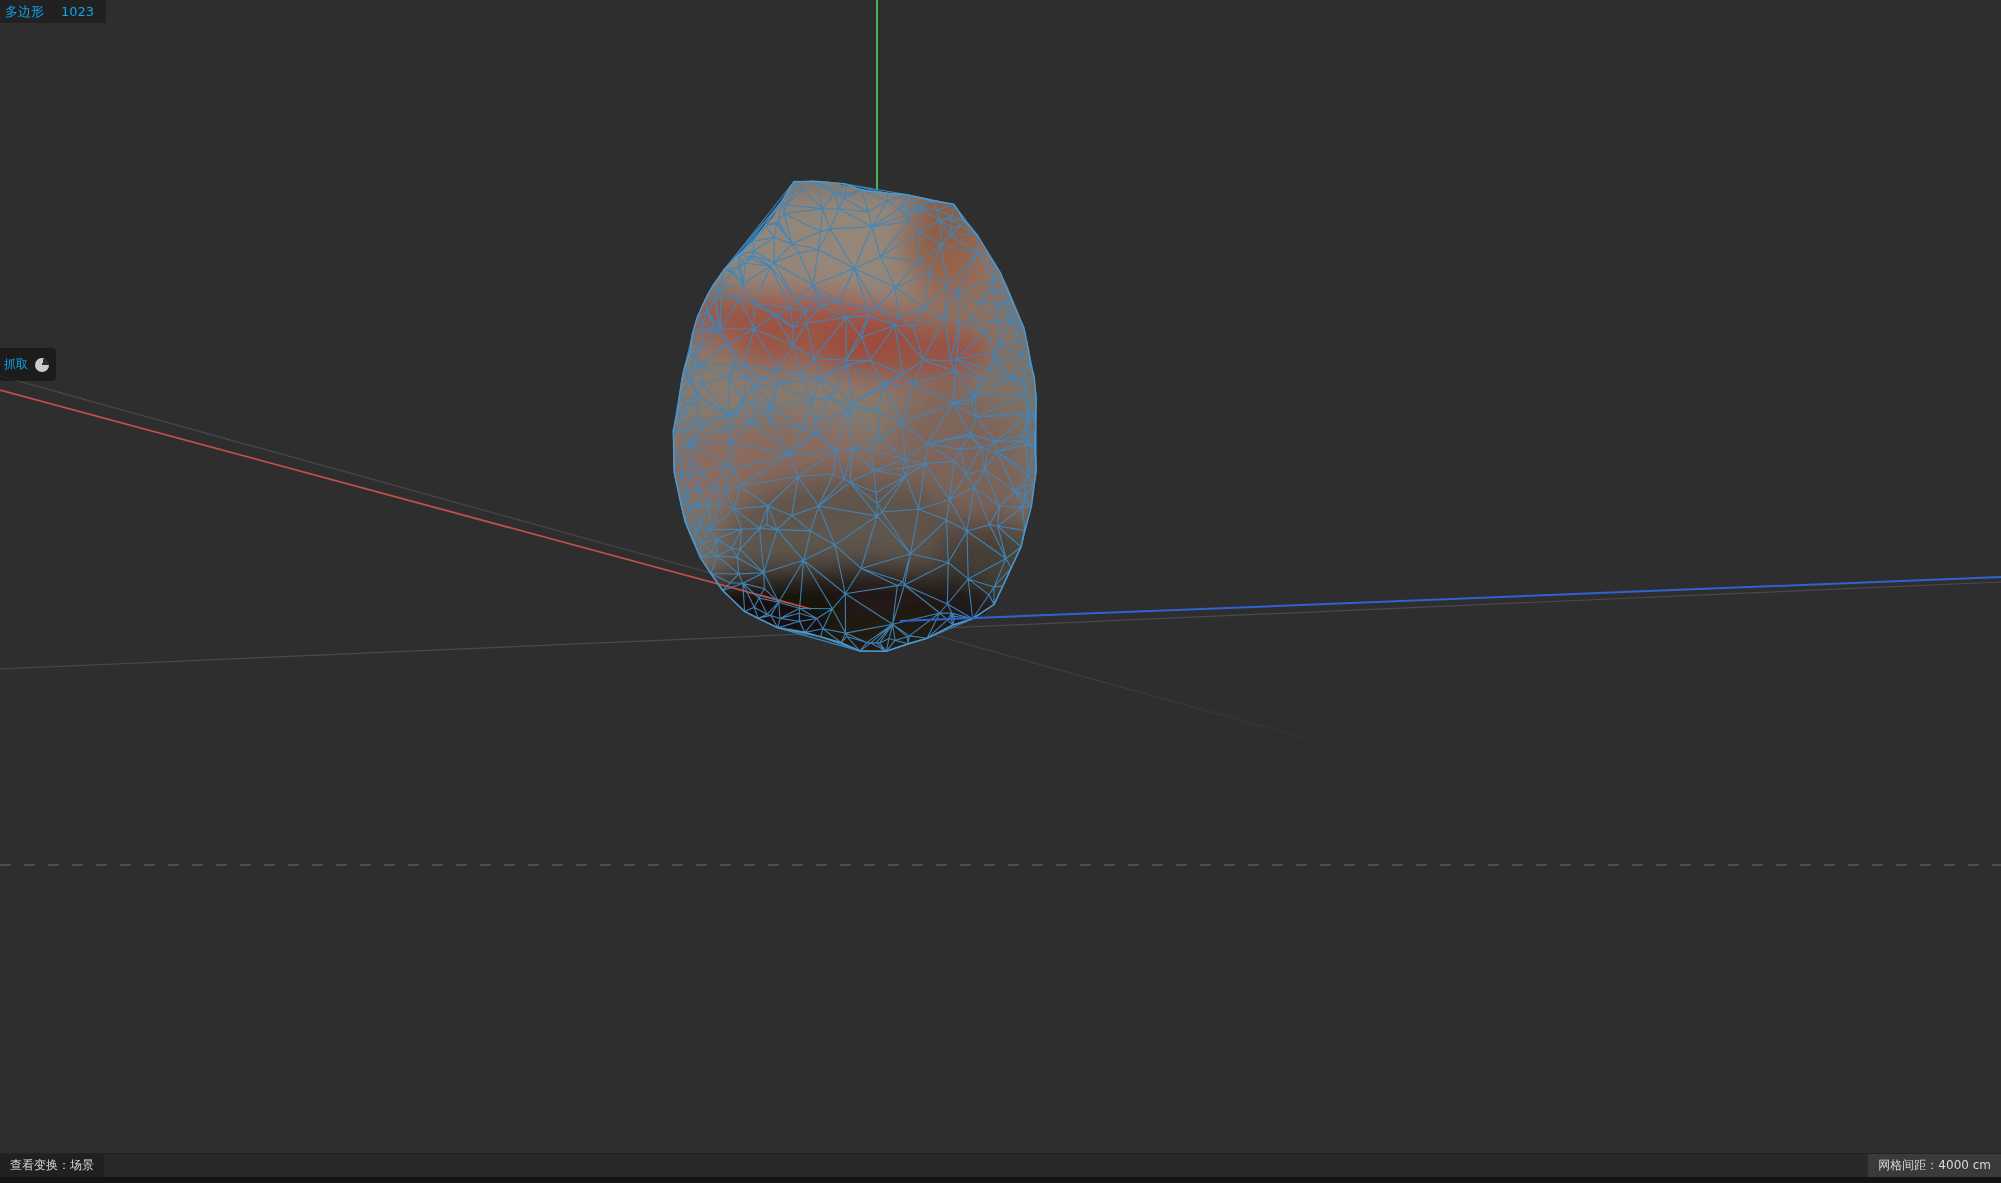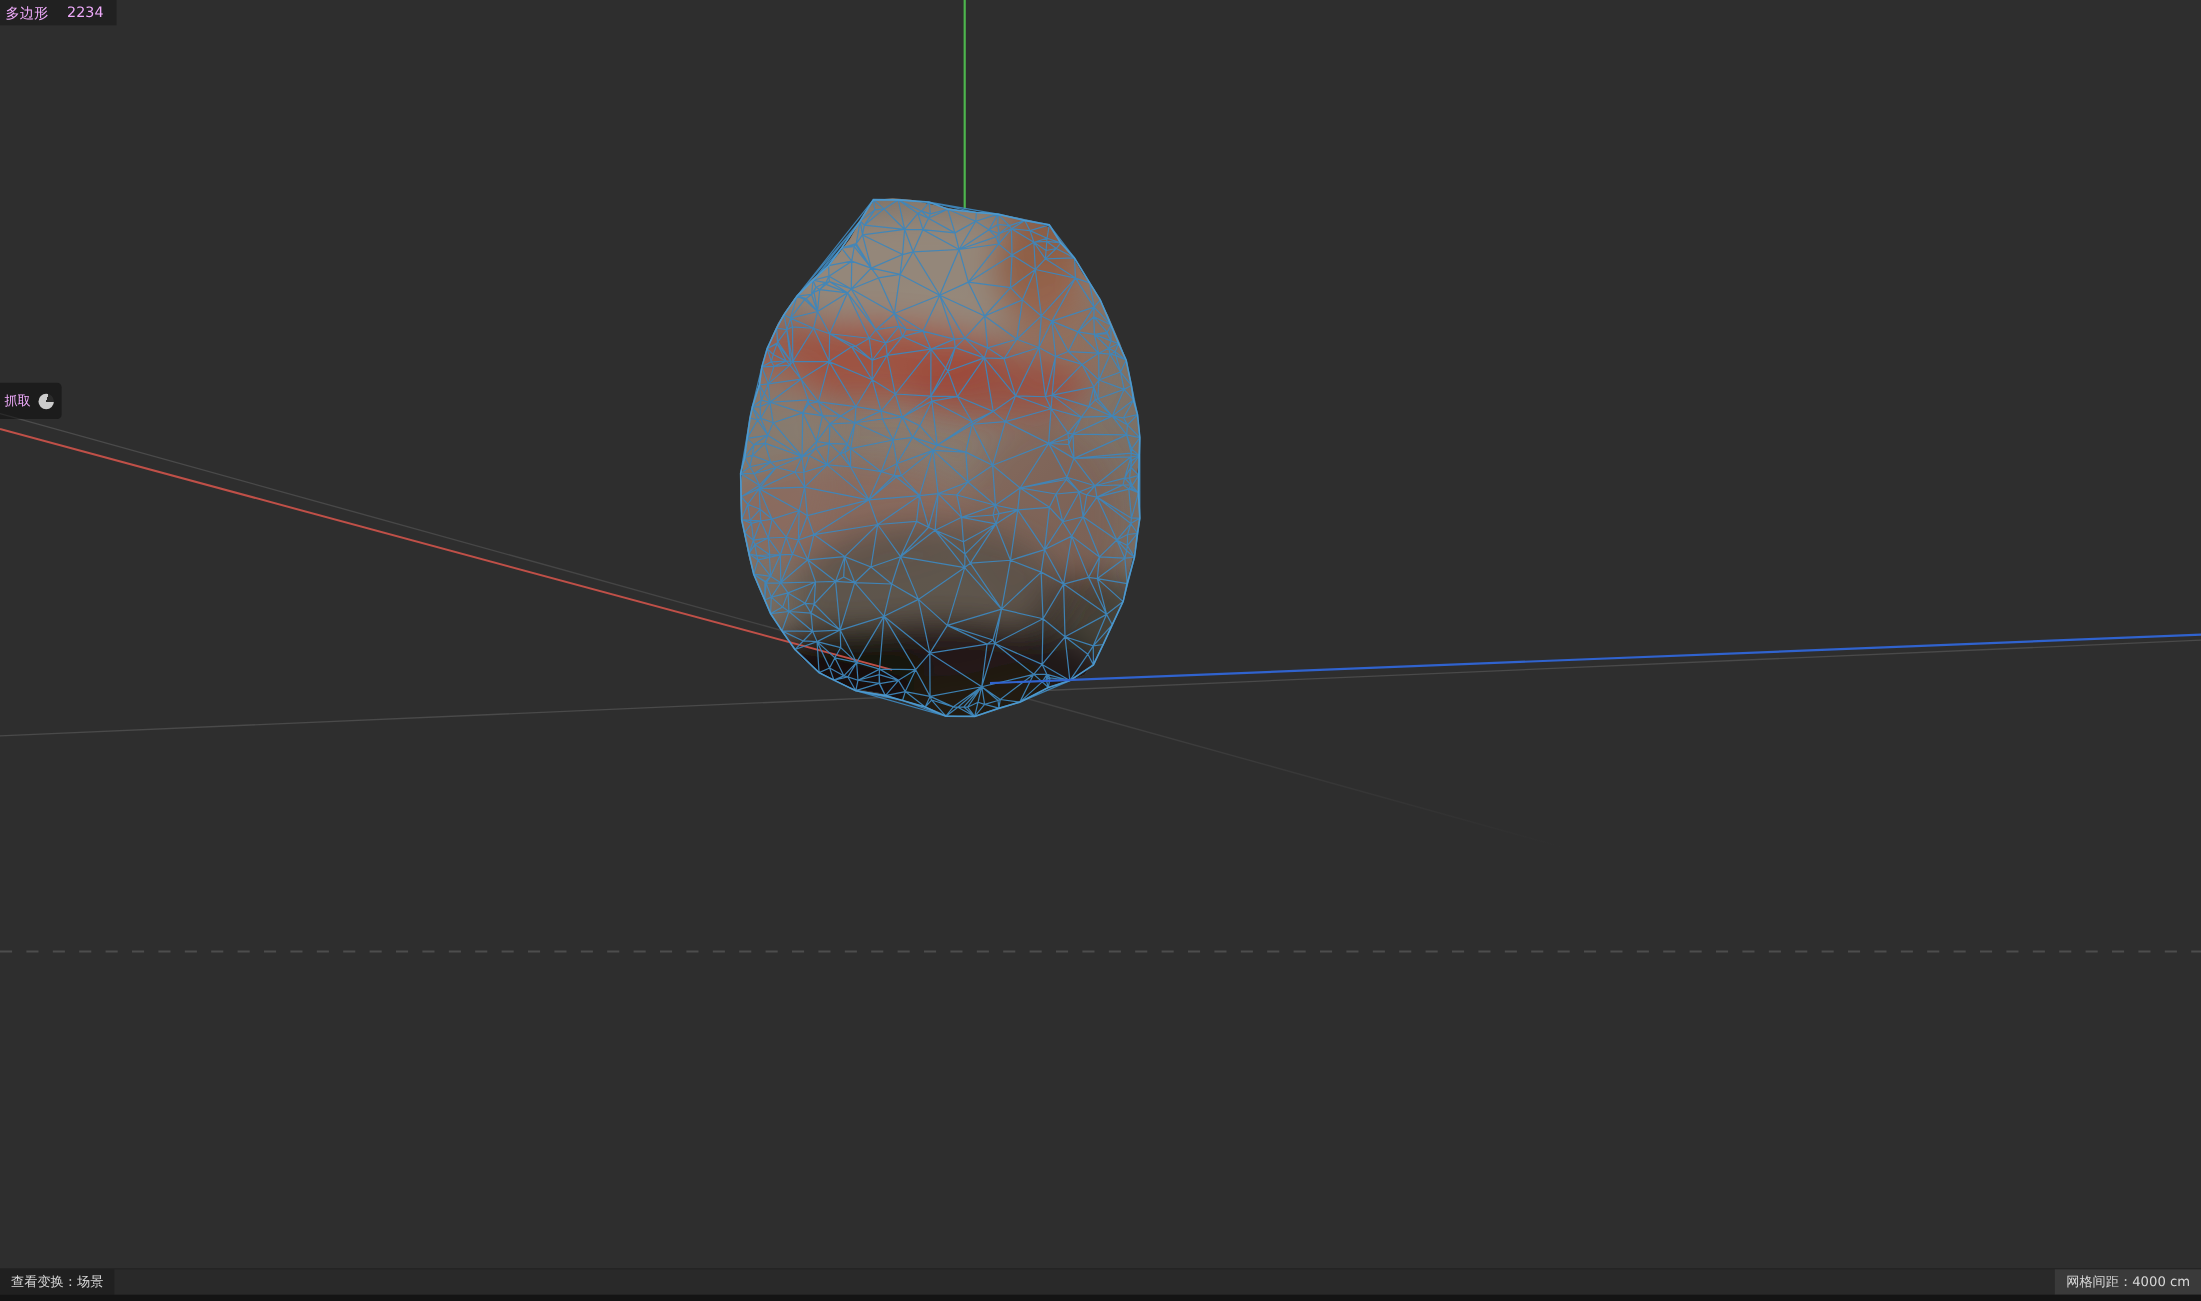--- a/index.html
+++ b/index.html
@@ -1,19 +1,19 @@
 <!DOCTYPE html>
 <html><head>
 <meta charset="utf-8">
 <style>
   html,body{margin:0;padding:0;background:#1a1a1a}
   .stage{position:relative;width:2001px;height:1183px;background:#2e2e2e;overflow:hidden;
          font-family:"DejaVu Sans","Liberation Sans",sans-serif}
   #scene{position:absolute;left:0;top:0}
-  .hud-badge{position:absolute;display:flex;align-items:center;color:#f0abfc;white-space:nowrap}
+  .hud-badge{position:absolute;display:flex;align-items:center;color:#0ea5e9;white-space:nowrap}
   #polyBadge{left:0;top:0;height:23px;background:rgba(14,14,14,.4);padding:0 12px 0 5px;font-size:13px;gap:17px}
   #snapBadge{left:0;top:348px;height:33px;background:rgba(10,10,10,.5);border-radius:0 4px 4px 0;
              padding:0 7px 0 4px;font-size:12px;gap:7px}
   .pie-icon{width:14px;height:14px;border-radius:50%;
             background:conic-gradient(from 15deg,#2b2b2b 0 75deg,#cdcdcd 75deg 360deg)}
   .status-bar{position:absolute;left:0;right:0;bottom:6px;height:23px;background:#292929;
               border-top:1px solid #232323;display:flex;justify-content:space-between;align-items:stretch;
               font-size:12px;color:#d8d8d8}
   .status-left{display:flex;align-items:center;padding:10px 10px;background:rgba(0,0,0,.22)}
   .status-right{display:flex;align-items:center;padding:0 10px;background:#3a3a3a}
@@ -61,21 +61,21 @@
         <ellipse cx="760" cy="610" rx="80" ry="40" fill="#15100c" fill-opacity="0.8"></ellipse>
       </g>
       <line x1="0" y1="390" x2="811" y2="609" stroke="#c05048" stroke-width="1.8"></line>
       <path d="M690.4 349.9L683.9 370.0M683.9 370.0L692.6 333.5M692.6 333.5L690.4 349.9M753.3 241.4L739.1 254.8M739.1 254.8L765.1 225.5M765.1 225.5L753.3 241.4M739.1 254.8L724.5 269.2M724.5 269.2L782.0 200.8M782.0 200.8L739.1 254.8M782.0 200.8L765.1 225.5M724.5 269.2L794.0 181.5M794.0 181.5L782.0 200.8M861.6 190.2L844.6 183.7M844.6 183.7L887.7 193.2M887.7 193.2L861.6 190.2M844.6 183.7L907.3 194.7M907.3 194.7L887.7 193.2M931.6 200.5L907.3 194.7M907.3 194.7L953.9 204.4M953.9 204.4L931.6 200.5M964.3 220.8L953.9 204.4M953.9 204.4L976.8 234.5M976.8 234.5L964.3 220.8M990.6 257.2L976.8 234.5M976.8 234.5L1000.2 272.6M1000.2 272.6L990.6 257.2M1009.9 295.4L1000.2 272.6M1000.2 272.6L1023.8 327.4M1023.8 327.4L1009.9 295.4M1016.9 312.3L1009.9 295.4M1023.8 327.4L1016.9 312.3M1028.5 350.4L1023.8 327.4M1023.8 327.4L1034.1 377.0M1034.1 377.0L1028.5 350.4M1030.5 363.6L1028.5 350.4M1034.1 377.0L1030.5 363.6M1035.6 414.3L1036.2 397.8M1036.2 397.8L1036.2 471.0M1036.2 471.0L1035.6 414.3M1035.2 432.1L1035.6 414.3M1036.2 471.0L1035.2 432.1M1034.9 448.0L1035.2 432.1M1036.2 471.0L1034.9 448.0M1034.1 484.8L1036.2 471.0M1036.2 471.0L1031.3 506.6M1031.3 506.6L1034.1 484.8M1024.7 530.5L1031.3 506.6M1031.3 506.6L1021.0 546.9M1021.0 546.9L1024.7 530.5M1011.1 568.0L1021.0 546.9M1021.0 546.9L1002.9 585.9M1002.9 585.9L1011.1 568.0M953.0 625.0L972.6 618.7M972.6 618.7L927.1 638.3M927.1 638.3L953.0 625.0M908.1 643.8L927.1 638.3M927.1 638.3L886.1 651.3M886.1 651.3L908.1 643.8M841.1 642.7L859.9 651.1M859.9 651.1L820.5 636.8M820.5 636.8L841.1 642.7M859.9 651.1L778.0 627.9M778.0 627.9L820.5 636.8M804.9 632.4L820.5 636.8M778.0 627.9L804.9 632.4M695.2 545.4L700.5 557.8M700.5 557.8L685.2 522.0M685.2 522.0L695.2 545.4M676.8 484.4L680.9 503.4M680.9 503.4L674.2 472.3M674.2 472.3L676.8 484.4M679.2 398.5L677.0 415.9M677.0 415.9L673.3 430.4M673.3 430.4L679.2 398.5M681.8 380.0L679.2 398.5M673.3 430.4L681.8 380.0M673.8 451.6L674.2 472.3M674.2 472.3L673.3 430.4M673.3 430.4L673.8 451.6M673.3 430.4L690.3 441.2M690.3 441.2L673.8 451.6M886.1 651.3L895.1 640.4M895.1 640.4L908.1 643.8M731.4 272.3L724.5 269.2M724.5 269.2L732.9 271.4M732.9 271.4L731.4 272.3M1024.7 530.5L1022.6 507.4M1022.6 507.4L1031.3 506.6M1031.3 506.6L1024.9 495.9M1024.9 495.9L1034.1 484.8M895.1 640.4L907.3 636.8M907.3 636.8L908.1 643.8M998.1 362.5L994.4 351.7M994.4 351.7L999.0 345.5M999.0 345.5L998.1 362.5M1036.2 471.0L1028.6 471.1M1028.6 471.1L1034.9 448.0M697.4 316.9L706.0 298.3M706.0 298.3L706.8 311.5M706.8 311.5L697.4 316.9M706.0 298.3L707.2 310.7M707.2 310.7L706.8 311.5M764.2 378.3L778.1 369.6M778.1 369.6L777.2 384.3M777.2 384.3L764.2 378.3M1000.2 272.6L994.6 279.2M994.6 279.2L990.6 257.2M1009.9 295.4L994.6 279.2M820.5 636.8L823.0 628.7M823.0 628.7L841.1 642.7M804.9 632.4L823.0 628.7M953.9 204.4L936.4 209.7M936.4 209.7L931.6 200.5M692.6 333.5L698.4 349.0M698.4 349.0L690.4 349.9M694.8 357.5L690.4 349.9M698.4 349.0L694.8 357.5M673.8 451.6L679.8 458.4M679.8 458.4L674.2 472.3M931.6 200.5L917.5 205.1M917.5 205.1L907.3 194.7M782.0 200.8L778.4 221.4M778.4 221.4L765.1 225.5M964.3 220.8L951.9 216.6M951.9 216.6L953.9 204.4M951.9 216.6L936.4 209.7M895.1 640.4L892.5 624.3M892.5 624.3L907.3 636.8M955.5 371.6L950.4 360.7M950.4 360.7L956.5 359.2M956.5 359.2L955.5 371.6M764.2 378.3L744.1 365.3M744.1 365.3L778.1 369.6M735.7 414.3L730.7 429.3M730.7 429.3L729.2 415.0M729.2 415.0L735.7 414.3M741.7 407.3L735.7 414.3M729.2 415.0L741.7 407.3M955.5 371.6L923.2 359.9M923.2 359.9L950.4 360.7M955.5 371.6L913.9 383.3M913.9 383.3L923.2 359.9M816.5 181.7L844.6 183.7M844.6 183.7L838.0 192.0M838.0 192.0L816.5 181.7M1006.5 303.4L994.9 304.0M994.9 304.0L1006.5 302.2M1006.5 302.2L1006.5 303.4M679.2 398.5L685.4 404.4M685.4 404.4L677.0 415.9M994.0 604.5L972.6 618.7M972.6 618.7L989.0 594.7M989.0 594.7L994.0 604.5M690.4 349.9L692.1 363.8M692.1 363.8L683.9 370.0M694.8 357.5L692.1 363.8M1009.2 322.0L999.0 345.5M999.0 345.5L998.8 321.1M998.8 321.1L1009.2 322.0M980.0 301.7L994.9 304.0M994.9 304.0L998.8 321.1M998.8 321.1L980.0 301.7M1020.9 440.8L995.4 441.6M995.4 441.6L1022.4 434.7M1022.4 434.7L1020.9 440.8M1028.2 440.9L1020.9 440.8M1022.4 434.7L1028.2 440.9M939.7 613.0L892.5 624.3M892.5 624.3L904.4 585.0M904.4 585.0L939.7 613.0M947.4 604.0L939.7 613.0M904.4 585.0L947.4 604.0M998.1 362.5L995.7 363.5M995.7 363.5L994.4 351.7M998.1 362.5L1011.1 378.3M1011.1 378.3L995.7 363.5M941.2 245.0L918.6 261.5M918.6 261.5L920.0 231.9M920.0 231.9L941.2 245.0M923.2 359.9L944.5 315.9M944.5 315.9L950.4 360.7M867.6 308.3L839.1 301.0M839.1 301.0L854.3 268.4M854.3 268.4L867.6 308.3M782.0 200.8L784.1 213.6M784.1 213.6L778.4 221.4M918.6 261.5L895.2 287.3M895.2 287.3L880.3 256.5M880.3 256.5L918.6 261.5M895.2 287.3L854.3 268.4M854.3 268.4L880.3 256.5M880.3 256.5L920.0 231.9M732.9 271.4L743.2 283.2M743.2 283.2L731.4 272.3M754.2 303.4L739.6 298.4M739.6 298.4L743.2 283.2M743.2 283.2L754.2 303.4M1021.0 546.9L997.6 526.0M997.6 526.0L1024.7 530.5M997.6 526.0L1022.6 507.4M980.0 301.7L994.6 279.2M994.6 279.2L994.4 288.0M994.4 288.0L980.0 301.7M994.4 288.0L994.9 304.0M1009.9 295.4L994.4 288.0M1009.9 295.4L1006.5 302.2M1006.5 302.2L994.4 288.0M1034.1 484.8L1028.0 476.0M1028.0 476.0L1036.2 471.0M1028.0 476.0L1028.6 471.1M839.1 301.0L823.7 299.4M823.7 299.4L813.1 285.0M813.1 285.0L839.1 301.0M813.1 285.0L854.3 268.4M823.7 299.4L817.2 296.6M817.2 296.6L813.1 285.0M818.3 249.5L854.3 268.4M813.1 285.0L818.3 249.5M904.4 585.0L948.2 562.5M948.2 562.5L947.4 604.0M681.8 380.0L683.9 370.0M683.9 370.0L688.7 381.8M688.7 381.8L681.8 380.0M688.7 381.8L679.2 398.5M765.1 225.5L774.3 237.4M774.3 237.4L753.3 241.4M955.5 371.6L953.3 403.1M953.3 403.1L913.9 383.3M718.1 331.9L698.4 349.0M698.4 349.0L703.7 333.0M703.7 333.0L718.1 331.9M692.6 333.5L703.7 333.0M944.5 315.9L924.4 308.4M924.4 308.4L946.7 287.2M946.7 287.2L944.5 315.9M818.3 249.5L820.5 231.4M820.5 231.4L830.1 228.9M830.1 228.9L818.3 249.5M830.1 228.9L854.3 268.4M836.0 450.6L852.8 448.7M852.8 448.7L844.2 479.3M844.2 479.3L836.0 450.6M879.6 642.9L886.1 651.3M886.1 651.3L876.2 642.7M876.2 642.7L879.6 642.9M892.5 624.3L879.6 642.9M876.2 642.7L892.5 624.3M722.7 590.5L710.9 573.5M710.9 573.5L730.2 582.7M730.2 582.7L722.7 590.5M966.9 531.0L948.2 562.5M948.2 562.5L946.5 520.1M946.5 520.1L966.9 531.0M951.9 216.6L939.9 220.2M939.9 220.2L936.4 209.7M950.3 235.3L941.2 245.0M941.2 245.0L939.9 220.2M939.9 220.2L950.3 235.3M920.0 231.9L939.9 220.2M1024.9 495.9L1025.1 485.9M1025.1 485.9L1034.1 484.8M1024.9 495.9L1015.3 490.9M1015.3 490.9L1025.1 485.9M1015.3 490.9L1028.0 476.0M1028.0 476.0L1025.1 485.9M718.1 331.9L728.2 344.7M728.2 344.7L698.4 349.0M744.1 365.3L734.9 363.6M734.9 363.6L728.2 344.7M728.2 344.7L744.1 365.3M944.5 315.9L912.8 326.0M912.8 326.0L924.4 308.4M923.2 359.9L912.8 326.0M907.3 194.7L887.0 201.1M887.0 201.1L887.7 193.2M887.0 201.1L861.6 190.2M709.8 529.8L709.4 504.4M709.4 504.4L720.4 503.9M720.4 503.9L709.8 529.8M947.4 604.0L972.6 618.7M972.6 618.7L951.8 613.1M951.8 613.1L947.4 604.0M951.8 613.1L939.7 613.0M879.9 438.2L852.8 448.7M852.8 448.7L848.2 409.4M848.2 409.4L879.9 438.2M878.0 411.0L879.9 438.2M848.2 409.4L878.0 411.0M836.0 450.6L848.2 409.4M836.0 450.6L819.5 432.4M819.5 432.4L848.2 409.4M880.3 256.5L907.9 221.8M907.9 221.8L920.0 231.9M939.9 220.2L951.0 227.7M951.0 227.7L950.3 235.3M841.1 642.7L846.9 636.4M846.9 636.4L859.9 651.1M695.4 402.9L729.2 415.0M729.2 415.0L700.6 420.3M700.6 420.3L695.4 402.9M739.1 254.8L737.8 267.7M737.8 267.7L724.5 269.2M737.8 267.7L732.9 271.4M740.1 265.7L743.2 283.2M743.2 283.2L737.8 267.7M737.8 267.7L740.1 265.7M846.9 636.4L866.7 642.6M866.7 642.6L859.9 651.1M673.3 430.4L685.6 430.7M685.6 430.7L690.3 441.2M685.2 522.0L695.4 528.9M695.4 528.9L695.2 545.4M696.5 530.1L695.2 545.4M695.4 528.9L696.5 530.1M953.3 403.1L969.9 433.9M969.9 433.9L927.4 443.6M927.4 443.6L953.3 403.1M794.0 181.5L816.5 181.7M816.5 181.7L803.6 189.9M803.6 189.9L794.0 181.5M966.9 531.0L974.3 487.4M974.3 487.4L989.6 524.9M989.6 524.9L966.9 531.0M956.5 359.2L983.1 379.2M983.1 379.2L955.5 371.6M744.6 611.5L722.7 590.5M722.7 590.5L742.8 583.3M742.8 583.3L744.6 611.5M730.2 582.7L742.8 583.3M764.3 588.7L759.0 598.0M759.0 598.0L742.8 583.3M742.8 583.3L764.3 588.7M852.8 448.7L850.1 482.1M850.1 482.1L844.2 479.3M818.7 506.1L844.2 479.3M850.1 482.1L818.7 506.1M994.9 304.0L1007.9 316.6M1007.9 316.6L998.8 321.1M1007.9 316.6L1009.2 322.0M679.2 398.5L697.9 395.7M697.9 395.7L685.4 404.4M695.4 402.9L685.4 404.4M697.9 395.7L695.4 402.9M697.9 395.7L729.2 415.0M688.7 381.8L697.9 395.7M692.1 363.8L691.0 369.6M691.0 369.6L683.9 370.0M695.2 545.4L701.2 542.8M701.2 542.8L700.5 557.8M696.5 530.1L701.2 542.8M696.5 530.1L709.8 529.8M709.8 529.8L701.2 542.8M956.5 359.2L994.4 351.7M994.4 351.7L990.0 369.6M990.0 369.6L956.5 359.2M995.7 363.5L990.0 369.6M990.0 369.6L983.1 379.2M1011.1 378.3L990.0 369.6M1011.1 378.3L983.1 379.2M819.5 432.4L815.5 421.4M815.5 421.4L848.2 409.4M829.6 397.6L848.2 409.4M815.5 421.4L829.6 397.6M848.2 409.4L852.0 404.7M852.0 404.7L878.0 411.0M847.2 364.6L883.7 383.4M883.7 383.4L852.0 404.7M852.0 404.7L847.2 364.6M836.2 387.0L847.2 364.6M852.0 404.7L836.2 387.0M829.6 397.6L852.0 404.7M829.6 397.6L836.2 387.0M1020.9 440.8L997.2 451.9M997.2 451.9L995.4 441.6M1028.0 476.0L997.2 451.9M997.2 451.9L1028.6 471.1M1015.3 490.9L997.2 451.9M987.9 450.0L995.4 441.6M997.2 451.9L987.9 450.0M844.2 479.3L833.3 474.0M833.3 474.0L836.0 450.6M818.7 506.1L833.3 474.0M927.1 638.3L947.5 619.9M947.5 619.9L953.0 625.0M927.1 638.3L939.7 613.0M939.7 613.0L947.5 619.9M951.8 613.1L947.5 619.9M729.7 375.3L734.9 363.6M734.9 363.6L735.2 367.0M735.2 367.0L729.7 375.3M744.1 365.3L735.2 367.0M854.3 268.4L871.9 226.8M871.9 226.8L880.3 256.5M830.1 228.9L871.9 226.8M871.9 226.8L907.9 221.8M679.8 458.4L681.9 473.0M681.9 473.0L674.2 472.3M733.9 468.8L739.9 486.0M739.9 486.0L725.8 490.9M725.8 490.9L733.9 468.8M852.0 404.7L883.8 385.7M883.8 385.7L878.0 411.0M883.7 383.4L883.8 385.7M1015.3 490.9L984.6 469.8M984.6 469.8L997.2 451.9M984.6 469.8L987.9 450.0M730.7 429.3L731.5 442.8M731.5 442.8L722.7 429.1M722.7 429.1L730.7 429.3M722.7 429.1L729.2 415.0M861.2 568.5L902.7 581.8M902.7 581.8L897.3 585.6M897.3 585.6L861.2 568.5M902.7 581.8L904.4 585.0M904.4 585.0L897.3 585.6M892.5 624.3L897.3 585.6M964.3 220.8L951.6 219.5M951.6 219.5L951.9 216.6M951.6 219.5L939.9 220.2M951.6 219.5L951.0 227.7M995.4 441.6L969.9 433.9M969.9 433.9L976.3 416.7M976.3 416.7L995.4 441.6M953.3 403.1L976.3 416.7M1035.6 414.3L1028.8 408.1M1028.8 408.1L1036.2 397.8M1035.6 414.3L1028.4 412.0M1028.4 412.0L1028.8 408.1M897.3 585.6L845.3 593.8M845.3 593.8L861.2 568.5M892.5 624.3L845.3 593.8M1023.8 327.4L1013.8 319.8M1013.8 319.8L1016.9 312.3M1023.8 327.4L1014.3 323.1M1014.3 323.1L1013.8 319.8M1007.9 316.6L1016.9 312.3M1013.8 319.8L1007.9 316.6M1014.3 323.1L1009.2 322.0M1009.2 322.0L1013.8 319.8M806.6 323.0L813.9 358.2M813.9 358.2L792.9 345.2M792.9 345.2L806.6 323.0M792.9 327.5L806.6 323.0M792.9 345.2L792.9 327.5M969.9 433.9L969.4 435.9M969.4 435.9L927.4 443.6M838.0 192.0L834.4 194.0M834.4 194.0L816.5 181.7M1034.1 377.0L1021.4 379.8M1021.4 379.8L1030.5 363.6M1011.1 378.3L1030.5 363.6M1021.4 379.8L1011.1 378.3M838.0 192.0L844.0 198.4M844.0 198.4L834.4 194.0M917.5 205.1L907.1 204.0M907.1 204.0L907.3 194.7M917.5 205.1L908.3 212.5M908.3 212.5L907.1 204.0M758.1 618.3L744.6 611.5M744.6 611.5L754.2 607.3M754.2 607.3L758.1 618.3M742.8 583.3L754.2 607.3M759.0 598.0L754.2 607.3M759.0 598.0L767.1 614.4M767.1 614.4L754.2 607.3M767.1 614.4L758.1 618.3M953.3 403.1L971.3 399.3M971.3 399.3L971.5 404.1M971.5 404.1L953.3 403.1M971.5 404.1L976.3 416.7M707.2 310.7L718.7 328.1M718.7 328.1L706.5 312.4M706.5 312.4L707.2 310.7M706.5 312.4L706.8 311.5M706.5 312.4L697.4 316.9M1002.9 585.9L994.0 604.5M994.0 604.5L993.9 587.1M993.9 587.1L1002.9 585.9M989.0 594.7L993.9 587.1M993.9 587.1L1011.1 568.0M680.9 503.4L686.2 495.1M686.2 495.1L687.9 505.1M687.9 505.1L680.9 503.4M686.2 495.1L699.8 504.3M699.8 504.3L687.9 505.1M1028.4 412.0L976.3 416.7M976.3 416.7L1024.3 395.3M1024.3 395.3L1028.4 412.0M1024.3 395.3L1028.8 408.1M1024.3 395.3L1036.2 397.8M987.9 450.0L981.1 447.2M981.1 447.2L995.4 441.6M981.1 447.2L969.9 433.9M984.6 469.8L981.1 447.2M981.1 447.2L969.4 435.9M1035.6 414.3L1028.1 415.3M1028.1 415.3L1028.4 412.0M1035.6 414.3L1028.7 418.8M1028.7 418.8L1028.1 415.3M995.4 441.6L1028.1 415.3M1028.1 415.3L1022.4 434.7M976.3 416.7L1028.1 415.3M801.1 428.8L815.5 421.4M815.5 421.4L812.9 432.3M812.9 432.3L801.1 428.8M819.5 432.4L812.9 432.3M692.6 333.5L697.4 316.9M697.4 316.9L701.2 328.9M701.2 328.9L692.6 333.5M701.2 328.9L703.7 333.0M754.2 303.4L753.8 328.7M753.8 328.7L739.6 298.4M728.2 344.7L753.8 328.7M753.8 328.7L744.1 365.3M753.8 328.7L778.1 369.6M792.9 345.2L778.1 369.6M753.8 328.7L792.9 345.2M950.4 360.7L959.6 324.1M959.6 324.1L956.5 359.2M944.5 315.9L959.6 324.1M871.9 226.8L887.0 201.1M887.0 201.1L899.1 208.9M899.1 208.9L871.9 226.8M908.3 212.5L899.1 208.9M899.1 208.9L907.1 204.0M907.3 194.7L899.1 208.9M709.8 529.8L741.4 529.1M741.4 529.1L716.4 539.0M716.4 539.0L709.8 529.8M716.4 539.0L701.2 542.8M990.6 257.2L977.7 252.8M977.7 252.8L976.8 234.5M950.3 235.3L976.8 234.5M977.7 252.8L950.3 235.3M977.7 252.8L941.2 245.0M994.6 279.2L977.7 252.8M946.7 287.2L941.2 245.0M977.7 252.8L946.7 287.2M867.6 308.3L846.3 317.4M846.3 317.4L839.1 301.0M867.6 308.3L868.4 316.0M868.4 316.0L846.3 317.4M806.6 323.0L846.3 317.4M846.3 317.4L813.9 358.2M846.2 360.1L813.9 358.2M846.3 317.4L846.2 360.1M773.3 407.8L777.2 384.3M777.2 384.3L811.8 400.0M811.8 400.0L773.3 407.8M777.2 384.3L802.2 380.9M802.2 380.9L811.8 400.0M801.1 428.8L773.3 407.8M811.8 400.0L801.1 428.8M811.8 400.0L815.5 421.4M811.8 400.0L829.6 397.6M946.5 520.1L949.6 499.6M949.6 499.6L966.9 531.0M949.6 499.6L974.3 487.4M946.5 520.1L918.6 509.3M918.6 509.3L949.6 499.6M737.8 267.7L741.7 261.1M741.7 261.1L740.1 265.7M739.1 254.8L741.7 261.1M818.7 506.1L797.9 476.8M797.9 476.8L833.3 474.0M797.9 476.8L836.0 450.6M764.3 588.7L778.7 602.2M778.7 602.2L759.0 598.0M778.7 602.2L767.1 614.4M799.6 608.3L780.0 618.4M780.0 618.4L778.7 602.2M778.7 602.2L799.6 608.3M998.8 321.1L971.2 319.6M971.2 319.6L980.0 301.7M739.9 486.0L797.9 476.8M797.9 476.8L767.9 506.0M767.9 506.0L739.9 486.0M777.0 529.6L767.0 524.5M767.0 524.5L767.9 506.0M767.9 506.0L777.0 529.6M778.0 627.9L799.3 621.3M799.3 621.3L804.9 632.4M799.7 621.4L804.9 632.4M799.3 621.3L799.7 621.4M778.0 627.9L780.0 618.4M780.0 618.4L799.3 621.3M1028.5 350.4L1018.7 338.2M1018.7 338.2L1023.8 327.4M1018.7 338.2L1014.3 323.1M1018.7 338.2L1009.2 322.0M1018.7 338.2L999.0 345.5M778.4 221.4L777.8 222.4M777.8 222.4L765.1 225.5M729.2 415.0L742.4 401.4M742.4 401.4L741.7 407.3M729.2 415.0L729.7 375.3M729.7 375.3L742.4 401.4M956.5 359.2L983.7 331.3M983.7 331.3L994.4 351.7M959.6 324.1L983.7 331.3M983.7 331.3L999.0 345.5M959.6 324.1L971.2 319.6M971.2 319.6L983.7 331.3M983.7 331.3L998.8 321.1M1011.1 378.3L975.5 394.6M975.5 394.6L983.1 379.2M971.3 399.3L975.5 394.6M975.5 394.6L971.5 404.1M975.5 394.6L976.3 416.7M1011.1 378.3L1024.3 395.3M1024.3 395.3L975.5 394.6M784.1 213.6L792.0 243.7M792.0 243.7L778.4 221.4M784.1 213.6L820.5 231.4M820.5 231.4L792.0 243.7M818.3 249.5L792.0 243.7M773.9 262.7L774.3 237.4M774.3 237.4L792.0 243.7M792.0 243.7L773.9 262.7M792.0 243.7L777.8 222.4M674.2 472.3L683.2 475.8M683.2 475.8L676.8 484.4M681.9 473.0L683.2 475.8M681.9 473.0L691.6 473.6M691.6 473.6L683.2 475.8M690.3 441.2L690.1 444.2M690.1 444.2L673.8 451.6M690.1 444.2L679.8 458.4M731.5 442.8L690.1 444.2M690.1 444.2L722.7 429.1M813.1 285.0L798.6 252.7M798.6 252.7L818.3 249.5M798.6 252.7L792.0 243.7M813.1 285.0L773.9 262.7M773.9 262.7L798.6 252.7M1034.1 377.0L1036.2 397.8M1036.2 397.8L1024.9 386.2M1024.9 386.2L1034.1 377.0M1024.3 395.3L1024.9 386.2M1024.9 386.2L1021.4 379.8M1024.9 386.2L1011.1 378.3M936.4 209.7L919.5 208.0M919.5 208.0L931.6 200.5M919.5 208.0L917.5 205.1M939.9 220.2L919.5 208.0M920.0 231.9L919.5 208.0M919.5 208.0L908.3 212.5M907.9 221.8L908.3 212.5M919.5 208.0L907.9 221.8M1016.9 312.3L1010.0 309.9M1010.0 309.9L1009.9 295.4M1010.0 309.9L1006.5 302.2M1010.0 309.9L1006.5 303.4M1007.9 316.6L1010.0 309.9M1010.0 309.9L994.9 304.0M730.7 429.3L751.9 422.6M751.9 422.6L731.5 442.8M735.7 414.3L751.9 422.6M741.7 407.3L751.9 422.6M953.0 625.0L954.6 616.3M954.6 616.3L972.6 618.7M954.3 616.0L951.8 613.1M951.8 613.1L954.6 616.3M954.6 616.3L954.3 616.0M846.3 317.4L859.7 334.6M859.7 334.6L846.2 360.1M868.4 316.0L859.7 334.6M695.4 528.9L695.8 528.7M695.8 528.7L696.5 530.1M685.2 522.0L695.8 528.7M720.5 297.1L739.6 298.4M739.6 298.4L720.7 328.8M720.7 328.8L720.5 297.1M718.1 331.9L718.7 328.1M718.7 328.1L720.7 328.8M720.7 328.8L718.1 331.9M720.7 328.8L728.2 344.7M753.8 328.7L720.7 328.8M850.1 482.1L877.0 516.0M877.0 516.0L818.7 506.1M861.6 190.2L845.8 194.4M845.8 194.4L844.6 183.7M861.6 190.2L844.0 198.4M844.0 198.4L845.8 194.4M845.8 194.4L838.0 192.0M879.9 438.2L869.9 450.0M869.9 450.0L852.8 448.7M879.9 438.2L904.9 459.3M904.9 459.3L869.9 450.0M754.0 256.0L773.9 262.7M773.9 262.7L770.5 266.2M770.5 266.2L754.0 256.0M743.2 283.2L770.5 266.2M770.5 266.2L754.2 303.4M790.2 307.5L754.2 303.4M770.5 266.2L790.2 307.5M685.6 430.7L705.5 425.0M705.5 425.0L690.3 441.2M685.6 430.7L700.6 420.3M700.6 420.3L705.5 425.0M729.2 415.0L705.5 425.0M722.7 429.1L705.5 425.0M690.1 444.2L705.5 425.0M976.8 234.5L960.3 225.9M960.3 225.9L964.3 220.8M950.3 235.3L960.3 225.9M951.0 227.7L960.3 225.9M951.6 219.5L960.3 225.9M1022.4 434.7L1026.8 434.5M1026.8 434.5L1028.2 440.9M823.0 628.7L845.5 633.1M845.5 633.1L841.1 642.7M845.5 633.1L846.9 636.4M892.5 624.3L866.7 642.6M866.7 642.6L845.5 633.1M845.5 633.1L892.5 624.3M845.5 633.1L845.3 593.8M681.9 473.0L691.0 463.0M691.0 463.0L691.6 473.6M679.8 458.4L691.0 463.0M690.1 444.2L691.0 463.0M792.9 327.5L805.2 311.8M805.2 311.8L806.6 323.0M792.9 327.5L790.2 307.5M790.2 307.5L805.2 311.8M770.5 266.2L751.0 258.5M751.0 258.5L754.0 256.0M904.9 459.3L927.4 443.6M927.4 443.6L925.2 463.5M925.2 463.5L904.9 459.3M908.3 466.9L904.9 459.3M925.2 463.5L908.3 466.9M927.4 443.6L954.0 461.2M954.0 461.2L925.2 463.5M954.0 461.2L949.6 499.6M949.6 499.6L925.2 463.5M918.6 509.3L925.2 463.5M685.4 404.4L684.0 414.0M684.0 414.0L677.0 415.9M695.4 402.9L684.0 414.0M700.6 420.3L684.0 414.0M778.0 627.9L758.1 618.3M758.1 618.3L770.8 615.4M770.8 615.4L778.0 627.9M767.1 614.4L770.8 615.4M770.8 615.4L780.0 618.4M778.7 602.2L770.8 615.4M1034.9 448.0L1029.1 444.6M1029.1 444.6L1029.2 444.1M1029.2 444.1L1034.9 448.0M777.2 384.3L754.4 385.4M754.4 385.4L764.2 378.3M954.3 616.0L952.5 616.6M952.5 616.6L951.8 613.1M954.6 616.3L952.5 616.6M751.0 258.5L750.7 257.0M750.7 257.0L754.0 256.0M739.1 254.8L750.7 257.0M750.7 257.0L741.7 261.1M1028.6 471.1L1026.2 444.6M1026.2 444.6L1034.9 448.0M1026.2 444.6L1029.1 444.6M1028.2 440.9L1026.2 444.6M1026.2 444.6L1020.9 440.8M997.2 451.9L1026.2 444.6M1028.2 440.9L1029.2 444.1M1029.2 444.1L1026.2 444.6M699.8 504.3L709.4 504.4M709.4 504.4L699.5 506.7M699.5 506.7L699.8 504.3M699.5 506.7L687.9 505.1M710.9 573.5L700.5 557.8M700.5 557.8L717.2 555.9M717.2 555.9L710.9 573.5M718.1 331.9L714.8 328.3M714.8 328.3L718.7 328.1M703.7 333.0L714.8 328.3M701.2 328.9L714.8 328.3M714.8 328.3L706.5 312.4M735.2 367.0L747.7 377.9M747.7 377.9L729.7 375.3M744.1 365.3L747.7 377.9M747.7 377.9L742.4 401.4M754.4 385.4L742.4 401.4M747.7 377.9L754.4 385.4M764.2 378.3L747.7 377.9M924.4 308.4L895.2 287.3M895.2 287.3L929.5 272.6M929.5 272.6L924.4 308.4M918.6 261.5L929.5 272.6M929.5 272.6L946.7 287.2M941.2 245.0L929.5 272.6M730.2 582.7L738.8 573.9M738.8 573.9L742.8 583.3M710.9 573.5L738.8 573.9M717.2 555.9L738.8 573.9M902.7 581.8L910.5 553.8M910.5 553.8L904.4 585.0M910.5 553.8L948.2 562.5M910.5 553.8L946.5 520.1M910.5 553.8L918.6 509.3M861.2 568.5L910.5 553.8M861.2 568.5L877.0 516.0M877.0 516.0L910.5 553.8M882.1 512.0L918.6 509.3M910.5 553.8L882.1 512.0M877.0 516.0L882.1 512.0M847.2 364.6L870.4 360.5M870.4 360.5L883.7 383.4M847.2 364.6L846.2 360.1M846.2 360.1L870.4 360.5M1011.1 568.0L1006.0 558.5M1006.0 558.5L1021.0 546.9M1006.0 558.5L997.6 526.0M989.6 524.9L1006.0 558.5M1006.0 558.5L966.9 531.0M989.6 524.9L997.6 526.0M993.9 587.1L1006.0 558.5M706.0 298.3L712.6 286.2M712.6 286.2L715.3 299.7M715.3 299.7L706.0 298.3M715.3 299.7L707.2 310.7M715.3 299.7L718.7 328.1M720.7 328.8L715.3 299.7M715.3 299.7L720.5 297.1M733.9 468.8L789.9 454.4M789.9 454.4L739.9 486.0M789.9 454.4L797.9 476.8M789.9 454.4L836.0 450.6M812.9 432.3L789.9 454.4M789.9 454.4L801.1 428.8M733.9 468.8L731.5 442.8M731.5 442.8L789.9 454.4M751.9 422.6L789.9 454.4M754.2 303.4L774.2 315.3M774.2 315.3L753.8 328.7M792.9 345.2L774.2 315.3M774.2 315.3L792.9 327.5M1026.8 434.5L1029.1 441.5M1029.1 441.5L1028.2 440.9M1026.8 434.5L1035.2 432.1M1035.2 432.1L1029.1 441.5M1034.9 448.0L1029.1 441.5M1029.2 444.1L1029.1 441.5M777.0 529.6L759.6 528.5M759.6 528.5L767.0 524.5M740.1 549.1L741.4 529.1M741.4 529.1L759.6 528.5M759.6 528.5L740.1 549.1M759.6 528.5L767.9 506.0M984.6 469.8L974.3 487.4M974.3 487.4L966.1 474.3M966.1 474.3L984.6 469.8M966.1 474.3L981.1 447.2M949.6 499.6L966.1 474.3M954.0 461.2L966.1 474.3M980.0 301.7L956.3 291.9M956.3 291.9L994.6 279.2M946.7 287.2L956.3 291.9M956.3 291.9L944.5 315.9M977.7 252.8L956.3 291.9M971.2 319.6L956.3 291.9M956.3 291.9L959.6 324.1M782.0 200.8L785.7 204.7M785.7 204.7L784.1 213.6M951.8 613.1L951.1 618.0M951.1 618.0L947.5 619.9M952.5 616.6L951.1 618.0M951.1 618.0L953.0 625.0M951.1 618.0L954.6 616.3M740.1 265.7L745.2 263.3M745.2 263.3L743.2 283.2M741.7 261.1L745.2 263.3M745.2 263.3L770.5 266.2M745.2 263.3L751.0 258.5M750.7 257.0L745.2 263.3M709.4 504.4L714.7 488.4M714.7 488.4L720.4 503.9M725.8 490.9L720.4 503.9M714.7 488.4L725.8 490.9M886.1 651.3L859.9 651.1M859.9 651.1L870.8 642.9M870.8 642.9L886.1 651.3M870.8 642.9L876.2 642.7M866.7 642.6L870.8 642.9M870.8 642.9L892.5 624.3M836.2 387.0L820.2 379.2M820.2 379.2L847.2 364.6M829.6 397.6L820.2 379.2M846.2 360.1L820.2 379.2M820.2 379.2L813.9 358.2M811.8 400.0L820.2 379.2M802.2 380.9L820.2 379.2M882.1 512.0L905.4 476.3M905.4 476.3L918.6 509.3M925.2 463.5L905.4 476.3M905.4 476.3L908.3 466.9M817.2 296.6L796.2 299.7M796.2 299.7L813.1 285.0M796.2 299.7L773.9 262.7M796.2 299.7L770.5 266.2M796.2 299.7L790.2 307.5M817.2 296.6L805.2 311.8M805.2 311.8L796.2 299.7M924.4 308.4L897.8 316.2M897.8 316.2L895.2 287.3M912.8 326.0L897.8 316.2M818.7 506.1L810.7 530.9M810.7 530.9L791.8 515.5M791.8 515.5L818.7 506.1M810.7 530.9L777.0 529.6M777.0 529.6L791.8 515.5M767.9 506.0L791.8 515.5M791.8 515.5L797.9 476.8M804.9 632.4L816.8 618.5M816.8 618.5L823.0 628.7M799.7 621.4L816.8 618.5M717.2 555.9L737.3 557.4M737.3 557.4L738.8 573.9M699.8 504.3L698.4 489.1M698.4 489.1L709.4 504.4M698.4 489.1L714.7 488.4M686.2 495.1L698.4 489.1M859.7 334.6L861.8 337.3M861.8 337.3L846.2 360.1M861.8 337.3L870.4 360.5M868.4 316.0L861.8 337.3M1035.2 432.1L1028.0 424.8M1028.0 424.8L1035.6 414.3M1028.0 424.8L1028.7 418.8M1028.1 415.3L1028.0 424.8M1028.0 424.8L1022.4 434.7M1028.0 424.8L1026.8 434.5M733.9 468.8L726.5 464.1M726.5 464.1L731.5 442.8M726.5 464.1L690.1 444.2M725.8 490.9L726.5 464.1M714.7 488.4L726.5 464.1M879.9 438.2L902.4 423.0M902.4 423.0L904.9 459.3M902.4 423.0L927.4 443.6M878.0 411.0L902.4 423.0M953.3 403.1L902.4 423.0M902.4 423.0L913.9 383.3M883.8 385.7L902.4 423.0M883.8 385.7L913.9 383.3M839.1 301.0L820.5 305.9M820.5 305.9L823.7 299.4M846.3 317.4L820.5 305.9M806.6 323.0L820.5 305.9M820.5 305.9L817.2 296.6M820.5 305.9L805.2 311.8M923.2 359.9L894.8 325.3M894.8 325.3L912.8 326.0M894.8 325.3L897.8 316.2M868.4 316.0L894.8 325.3M894.8 325.3L861.8 337.3M894.8 325.3L870.4 360.5M701.2 542.8L711.5 551.9M711.5 551.9L700.5 557.8M711.5 551.9L717.2 555.9M716.4 539.0L711.5 551.9M716.4 539.0L717.2 555.9M927.4 443.6L960.0 449.1M960.0 449.1L954.0 461.2M969.4 435.9L960.0 449.1M981.1 447.2L960.0 449.1M966.1 474.3L960.0 449.1M706.5 312.4L702.9 322.3M702.9 322.3L697.4 316.9M702.9 322.3L701.2 328.9M714.8 328.3L702.9 322.3M698.4 489.1L701.8 471.9M701.8 471.9L714.7 488.4M698.4 489.1L691.6 473.6M691.6 473.6L701.8 471.9M690.1 444.2L701.8 471.9M701.8 471.9L691.0 463.0M726.5 464.1L701.8 471.9M764.3 588.7L763.8 572.8M763.8 572.8L778.7 602.2M742.8 583.3L763.8 572.8M738.8 573.9L763.8 572.8M759.6 528.5L763.8 572.8M763.8 572.8L740.1 549.1M777.0 529.6L763.8 572.8M737.3 557.4L740.1 549.1M763.8 572.8L737.3 557.4M676.8 484.4L684.9 491.1M684.9 491.1L680.9 503.4M684.9 491.1L686.2 495.1M683.2 475.8L684.9 491.1M684.9 491.1L698.4 489.1M691.6 473.6L684.9 491.1M1015.3 490.9L1022.6 507.4M1022.6 507.4L999.5 506.3M999.5 506.3L1015.3 490.9M997.6 526.0L999.5 506.3M989.6 524.9L999.5 506.3M974.3 487.4L999.5 506.3M984.6 469.8L999.5 506.3M845.5 633.1L832.4 608.8M832.4 608.8L845.3 593.8M823.0 628.7L832.4 608.8M816.8 618.5L799.6 608.3M799.6 608.3L832.4 608.8M832.4 608.8L816.8 618.5M1030.5 363.6L1021.9 354.0M1021.9 354.0L1028.5 350.4M1011.1 378.3L1021.9 354.0M998.1 362.5L1021.9 354.0M999.0 345.5L1021.9 354.0M1018.7 338.2L1021.9 354.0M742.4 401.4L753.9 403.1M753.9 403.1L741.7 407.3M763.8 412.4L751.9 422.6M751.9 422.6L753.9 403.1M753.9 403.1L763.8 412.4M754.4 385.4L753.9 403.1M854.3 268.4L877.1 307.4M877.1 307.4L867.6 308.3M895.2 287.3L877.1 307.4M897.8 316.2L877.1 307.4M877.1 307.4L868.4 316.0M894.8 325.3L877.1 307.4M887.0 201.1L868.1 211.7M868.1 211.7L861.6 190.2M871.9 226.8L868.1 211.7M868.1 211.7L844.0 198.4M778.1 369.6L801.0 373.5M801.0 373.5L777.2 384.3M801.0 373.5L802.2 380.9M813.9 358.2L801.0 373.5M801.0 373.5L792.9 345.2M820.2 379.2L801.0 373.5M947.4 604.0L968.2 578.9M968.2 578.9L972.6 618.7M968.2 578.9L989.0 594.7M948.2 562.5L968.2 578.9M968.2 578.9L993.9 587.1M966.9 531.0L968.2 578.9M1006.0 558.5L968.2 578.9M1022.6 507.4L1024.2 500.7M1024.2 500.7L1031.3 506.6M1024.2 500.7L1024.9 495.9M1015.3 490.9L1024.2 500.7M836.0 450.6L814.8 433.6M814.8 433.6L819.5 432.4M814.8 433.6L812.9 432.3M789.9 454.4L814.8 433.6M709.8 529.8L734.3 508.9M734.3 508.9L741.4 529.1M720.4 503.9L734.3 508.9M725.8 490.9L734.3 508.9M739.9 486.0L734.3 508.9M767.9 506.0L734.3 508.9M759.6 528.5L734.3 508.9M850.1 482.1L875.8 492.5M875.8 492.5L877.3 503.7M877.3 503.7L850.1 482.1M877.3 503.7L877.0 516.0M877.3 503.7L882.1 512.0M875.8 492.5L905.4 476.3M905.4 476.3L877.3 503.7M794.0 181.5L795.3 190.8M795.3 190.8L782.0 200.8M803.6 189.9L795.3 190.8M803.6 189.9L785.7 204.7M785.7 204.7L795.3 190.8M729.2 415.0L702.8 384.3M702.8 384.3L729.7 375.3M697.9 395.7L702.8 384.3M767.9 411.3L773.3 407.8M773.3 407.8L773.2 424.3M773.2 424.3L767.9 411.3M801.1 428.8L773.2 424.3M763.8 412.4L767.9 411.3M773.2 424.3L763.8 412.4M773.2 424.3L751.9 422.6M789.9 454.4L773.2 424.3M712.6 286.2L724.5 269.2M724.5 269.2L718.7 289.2M718.7 289.2L712.6 286.2M731.4 272.3L718.7 289.2M720.5 297.1L718.7 289.2M718.7 289.2L739.6 298.4M718.7 289.2L743.2 283.2M715.3 299.7L718.7 289.2M852.8 448.7L874.2 470.3M874.2 470.3L850.1 482.1M869.9 450.0L874.2 470.3M874.2 470.3L875.8 492.5M874.2 470.3L905.4 476.3M904.9 459.3L874.2 470.3M799.3 621.3L799.3 613.3M799.3 613.3L799.7 621.4M799.6 608.3L799.3 613.3M799.3 613.3L780.0 618.4M816.8 618.5L799.3 613.3M790.2 307.5L777.8 314.7M777.8 314.7L754.2 303.4M777.8 314.7L774.2 315.3M792.9 327.5L777.8 314.7M810.7 530.9L803.6 560.3M803.6 560.3L777.0 529.6M803.6 560.3L763.8 572.8M778.7 602.2L803.6 560.3M803.6 560.3L799.6 608.3M832.4 608.8L803.6 560.3M803.6 560.3L845.3 593.8M773.3 407.8L770.4 403.8M770.4 403.8L777.2 384.3M770.4 403.8L754.4 385.4M767.9 411.3L770.4 403.8M770.4 403.8L753.9 403.1M763.8 412.4L770.4 403.8M741.4 529.1L731.9 548.5M731.9 548.5L716.4 539.0M740.1 549.1L731.9 548.5M731.9 548.5L717.2 555.9M737.3 557.4L731.9 548.5M685.2 522.0L680.9 503.4M680.9 503.4L689.1 509.0M689.1 509.0L685.2 522.0M687.9 505.1L689.1 509.0M699.5 506.7L689.1 509.0M729.7 375.3L700.0 365.7M700.0 365.7L734.9 363.6M698.4 349.0L700.0 365.7M700.0 365.7L694.8 357.5M728.2 344.7L700.0 365.7M702.8 384.3L700.0 365.7M700.0 365.7L692.1 363.8M700.0 365.7L691.0 369.6M816.5 181.7L822.4 208.6M822.4 208.6L803.6 189.9M834.4 194.0L822.4 208.6M820.5 231.4L822.4 208.6M822.4 208.6L830.1 228.9M784.1 213.6L822.4 208.6M785.7 204.7L822.4 208.6M774.3 237.4L753.6 251.1M753.6 251.1L753.3 241.4M754.0 256.0L753.6 251.1M753.6 251.1L773.9 262.7M753.6 251.1L739.1 254.8M753.6 251.1L750.7 257.0M908.1 643.8L909.3 635.9M909.3 635.9L927.1 638.3M907.3 636.8L909.3 635.9M909.3 635.9L939.7 613.0M892.5 624.3L909.3 635.9M830.1 228.9L839.0 208.8M839.0 208.8L871.9 226.8M839.0 208.8L868.1 211.7M839.0 208.8L844.0 198.4M839.0 208.8L834.4 194.0M839.0 208.8L822.4 208.6M765.1 225.5L776.6 224.1M776.6 224.1L774.3 237.4M777.8 222.4L776.6 224.1M792.0 243.7L776.6 224.1M683.9 370.0L691.5 380.2M691.5 380.2L688.7 381.8M691.0 369.6L691.5 380.2M691.5 380.2L697.9 395.7M691.5 380.2L702.8 384.3M700.0 365.7L691.5 380.2M861.2 568.5L834.9 544.9M834.9 544.9L877.0 516.0M818.7 506.1L834.9 544.9M834.9 544.9L810.7 530.9M834.9 544.9L803.6 560.3M845.3 593.8L834.9 544.9M913.9 383.3L902.9 374.0M902.9 374.0L923.2 359.9M883.8 385.7L902.9 374.0M883.7 383.4L902.9 374.0M870.4 360.5L902.9 374.0M894.8 325.3L902.9 374.0M696.5 530.1L700.6 523.9M700.6 523.9L709.8 529.8M695.8 528.7L700.6 523.9M700.6 523.9L709.4 504.4M700.6 523.9L699.5 506.7M685.2 522.0L700.6 523.9M689.1 509.0L700.6 523.9M677.0 415.9L681.7 424.3M681.7 424.3L673.3 430.4M681.7 424.3L685.6 430.7M681.7 424.3L700.6 420.3M681.7 424.3L684.0 414.0M953.3 403.1L970.9 393.8M970.9 393.8L971.3 399.3M955.5 371.6L970.9 393.8M970.9 393.8L975.5 394.6M983.1 379.2L970.9 393.8M886.1 651.3L889.1 638.4M889.1 638.4L895.1 640.4M879.6 642.9L889.1 638.4M889.1 638.4L892.5 624.3M907.9 221.8L905.5 215.4M905.5 215.4L908.3 212.5M905.5 215.4L899.1 208.9M871.9 226.8L905.5 215.4M908.3 466.9L902.8 468.2M902.8 468.2L904.9 459.3M905.4 476.3L902.8 468.2M874.2 470.3L902.8 468.2" fill="none" stroke="#3e86ba" stroke-width="1.1" stroke-opacity="0.95" stroke-linecap="round"></path>
       <path d="M677.0 415.9L679.2 398.5L681.8 380.0L683.9 370.0L690.4 349.9L692.6 333.5L697.4 316.9L706.0 298.3L712.6 286.2L724.5 269.2L739.1 254.8L753.3 241.4L765.1 225.5L782.0 200.8L794.0 181.5L816.5 181.7L844.6 183.7L861.6 190.2L887.7 193.2L907.3 194.7L931.6 200.5L953.9 204.4L964.3 220.8L976.8 234.5L990.6 257.2L1000.2 272.6L1009.9 295.4L1016.9 312.3L1023.8 327.4L1028.5 350.4L1030.5 363.6L1034.1 377.0L1036.2 397.8L1035.6 414.3L1035.2 432.1L1034.9 448.0L1036.2 471.0L1034.1 484.8L1031.3 506.6L1024.7 530.5L1021.0 546.9L1011.1 568.0L1002.9 585.9L994.0 604.5L972.6 618.7L953.0 625.0L927.1 638.3L908.1 643.8L886.1 651.3L859.9 651.1L841.1 642.7L820.5 636.8L804.9 632.4L778.0 627.9L758.1 618.3L744.6 611.5L722.7 590.5L710.9 573.5L700.5 557.8L695.2 545.4L685.2 522.0L680.9 503.4L676.8 484.4L674.2 472.3L673.8 451.6L673.3 430.4Z" fill="none" stroke="#4f9bd0" stroke-width="1.5" stroke-opacity="0.9"></path>
       <line x1="900" y1="621" x2="2001" y2="577" stroke="#3063cf" stroke-width="2"></line>
     </svg>
 
   <div id="polyBadge" class="hud-badge">
     <span>多边形</span>
-    <span>2234</span>
+    <span>1023</span>
   </div>
 
   <div id="snapBadge" class="hud-badge">
     <span>抓取</span>
     <span class="pie-icon"></span>
   </div>
 
   <div class="status-bar">
     <span class="status-left">查看变换：场景</span>
     <span class="status-right">网格间距：4000 cm</span>

